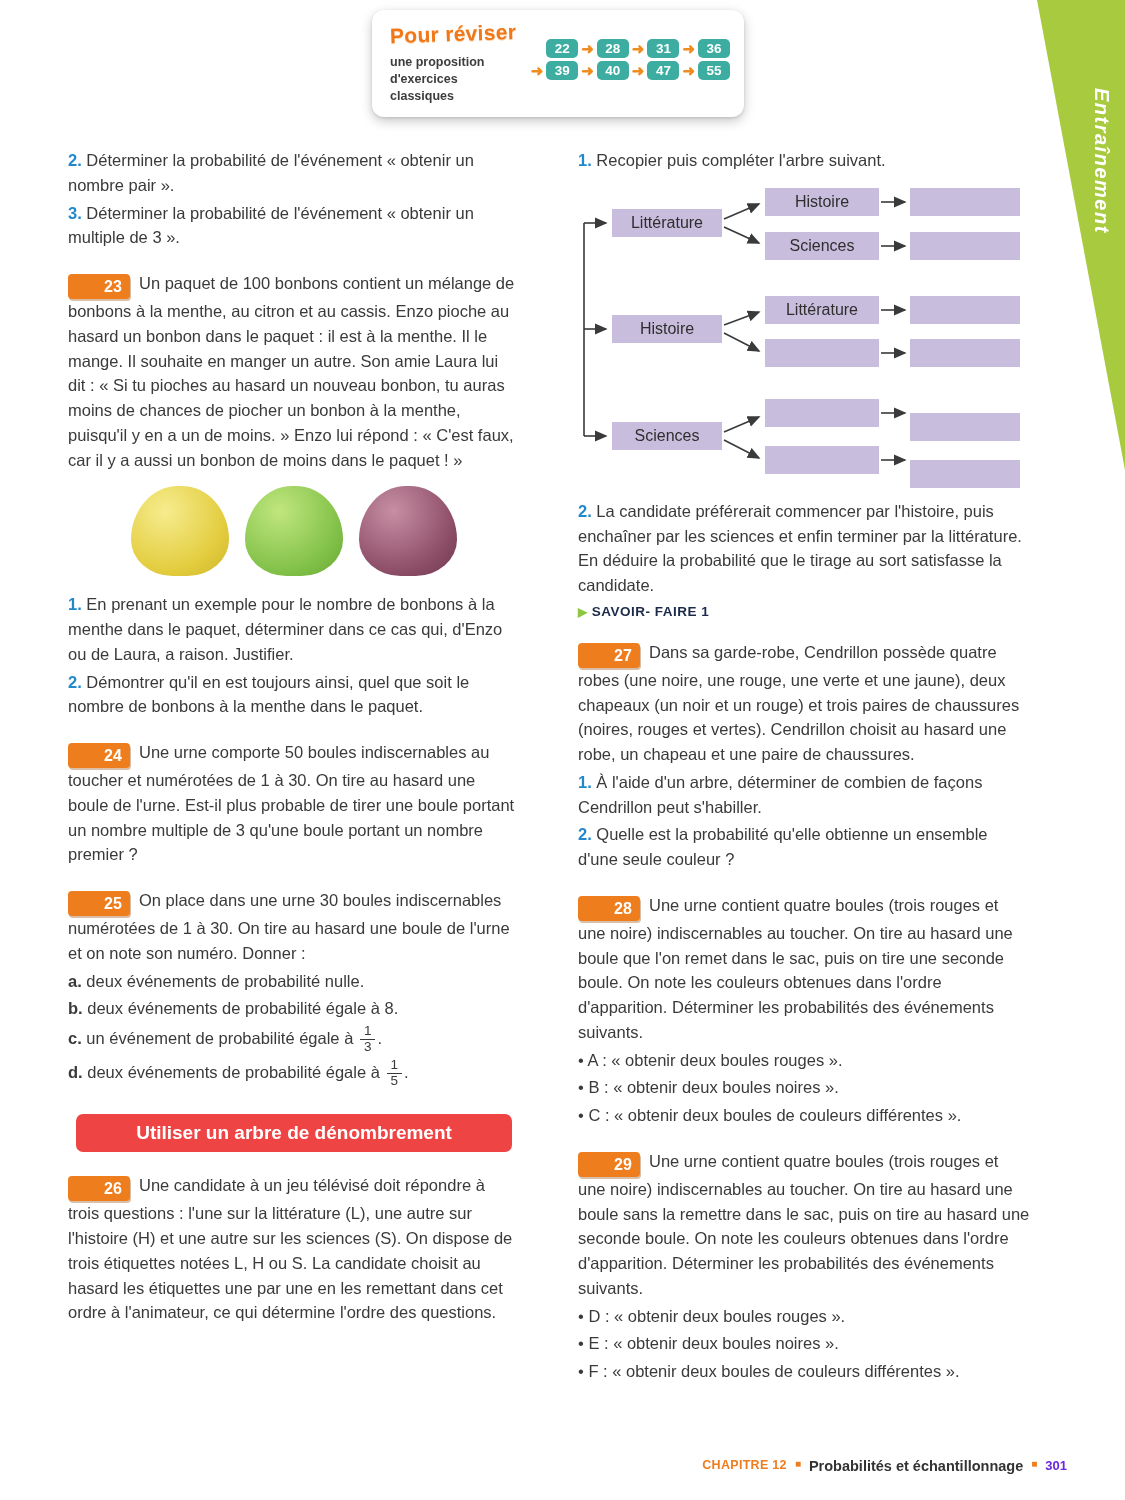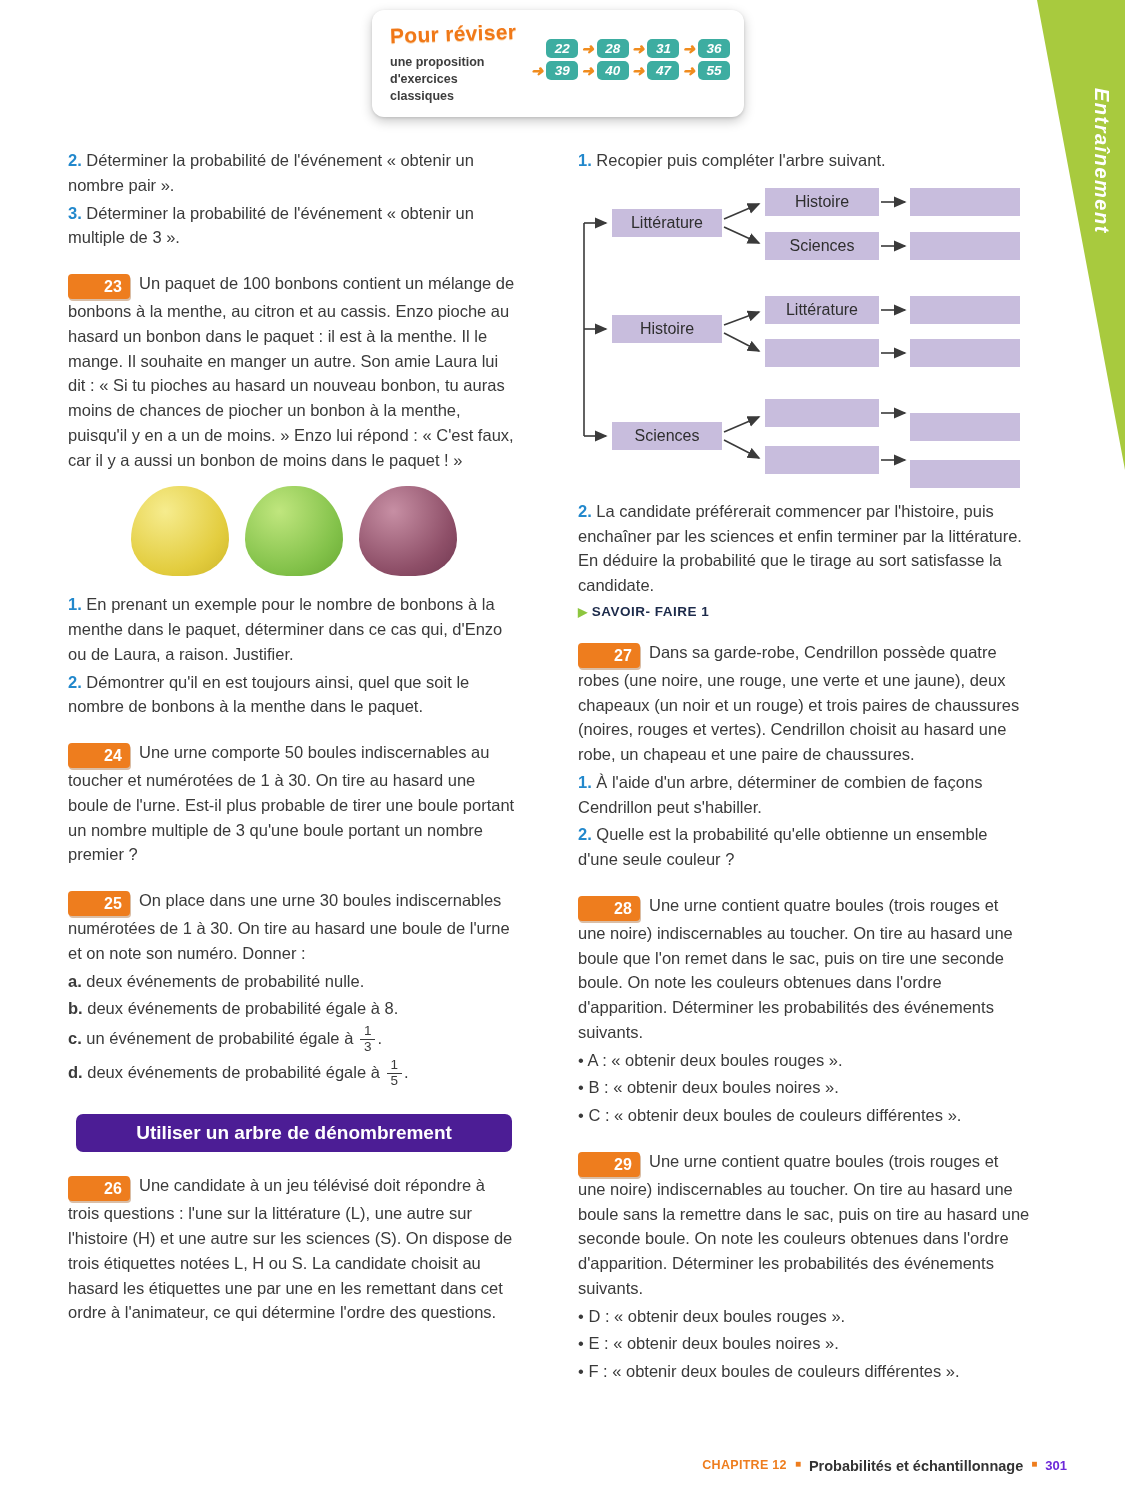--- a/index.html
+++ b/index.html
@@ -12,21 +12,21 @@
   
   .review {
     position:absolute; left:372px; top:10px; width:340px;
     background:#fff; border-radius:12px; padding:12px 14px 12px 18px;
     box-shadow:0 4px 12px rgba(0,0,0,.22), 0 1px 3px rgba(0,0,0,.12);
     display:flex; gap:10px; align-items:flex-start;
   }
   .review-left { width:146px; }
   .review-title { color:#f07818; font-weight:bold; font-size:21px; transform:rotate(-2deg); text-shadow:0 1px 0 #fbd6ad; margin-bottom:8px; letter-spacing:.3px;}
   .review-sub { font-size:12.5px; color:#3d3d3d; line-height:1.35; font-weight:bold;}
-  .review-right { flex:1; padding-top:14px;font-style:italic; }
+  .review-right { flex:1; padding-top:14px; }
   .badge-row { display:flex; align-items:center; justify-content:flex-end; gap:3px; margin:3px 0; }
   .rbadge {
     display:inline-block; min-width:28px; padding:2px 2px; background:#3dada1;
     color:#fff; font-weight:bold; font-size:13.5px; text-align:center; border-radius:5px;
   }
   .rarrow { color:#f08c1e; font-weight:bold; font-size:15px; line-height:1; }
 
   
   .banner {
     position:absolute; right:0; top:0; width:88px; height:470px;
@@ -63,21 +63,21 @@
   .gumdrop.green  { background:radial-gradient(circle at 35% 28%, #c0e67e, #83c24a 65%, #67a832); }
   .gumdrop.purple { background:radial-gradient(circle at 35% 28%, #c78fa4, #8e4f68 65%, #6f3750); }
 
   
   .frac { display:inline-block; vertical-align:middle; text-align:center; font-size:13.5px; line-height:1.1; margin:0 2px; }
   .frac .num { display:block; border-bottom:1.4px solid #3a3a3a; padding:0 4px; }
   .frac .den { display:block; padding:0 4px; }
 
   
   .section-header {
-    background:#4c1d95; color:#fff; font-weight:bold; font-size:19px;
+    background:#ef4444; color:#fff; font-weight:bold; font-size:19px;
     text-align:center; border-radius:7px; padding:8px 4px; margin:26px 8px 4px 8px;
   }
 
   
   .tree { position:relative; height:308px; margin:8px 0 10px 0; }
   .tree-lines { position:absolute; left:0; top:0; }
   .tbox {
     position:absolute; background:#c8bddd; height:28px;
     display:flex; align-items:center; justify-content:center;
     font-size:16px; color:#2e2e2e;

